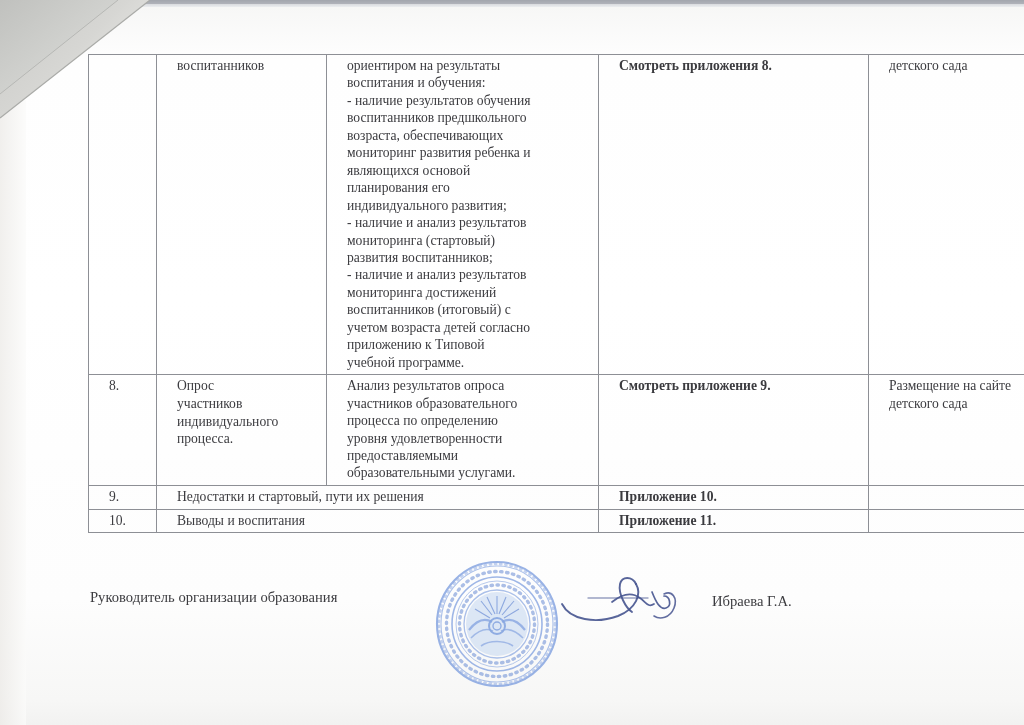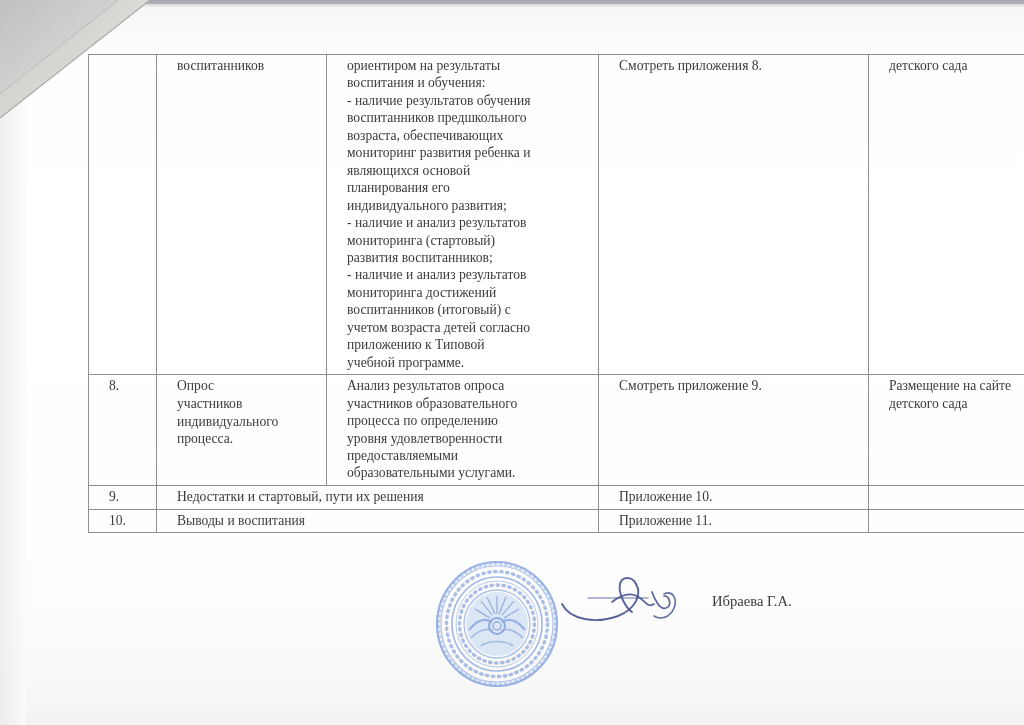--- a/index.html
+++ b/index.html
@@ -87,21 +87,21 @@
   }
   #doc-table td {
     border: 1px solid #8d8f95;
     vertical-align: top;
     padding: 2px 5px 3px 20px;
     background: transparent;
   }
   .c-num   { width: 42px;  text-align: left; }
   .c-name  { width: 144px; }
   .c-desc  { width: 246px; margin-left: 24px; }
-  .c-link  { width: 244px; }
+  .c-link  { width: 244px; font-weight: bold; }
   .c-place { width: 174px; }
 
   .cell-text { display: block; white-space: pre-line; }
   .tight { line-height: 1.285; }
 
   
   .row-short td { padding-top: 1px; padding-bottom: 2px; }
 
   
   #signature-block {
@@ -303,14 +303,15 @@
     <path d="M 6,36 C 14,52 40,56 62,48 C 80,41 86,26 80,16" stroke-width="1.9" opacity=".9"></path>
     <path d="M 80,16 C 76,8 66,8 64,16 C 62,26 70,40 76,44" stroke-width="1.9" opacity=".9"></path>
     <path d="M 56,34 C 66,26 76,24 84,30 C 90,34 92,40 98,36" stroke-width="1.7" opacity=".9"></path>
     <path d="M 96,24 C 100,34 104,42 110,40 C 116,38 114,28 108,28" stroke-width="1.7" opacity=".9"></path>
     <path d="M 108,26 C 116,22 122,30 118,40 C 114,50 104,52 98,48" stroke-width="1.6" opacity=".85"></path>
     <path d="M 32,30 L 92,30" stroke-width="1.4" opacity=".55"></path>
   </g>
 </svg>
 
 <div id="signature-block">
+  <span id="signatory-role">Руководитель организации образования</span>
   <span id="signatory-name">Ибраева Г.А.</span>
 </div>
 
 </body></html>

